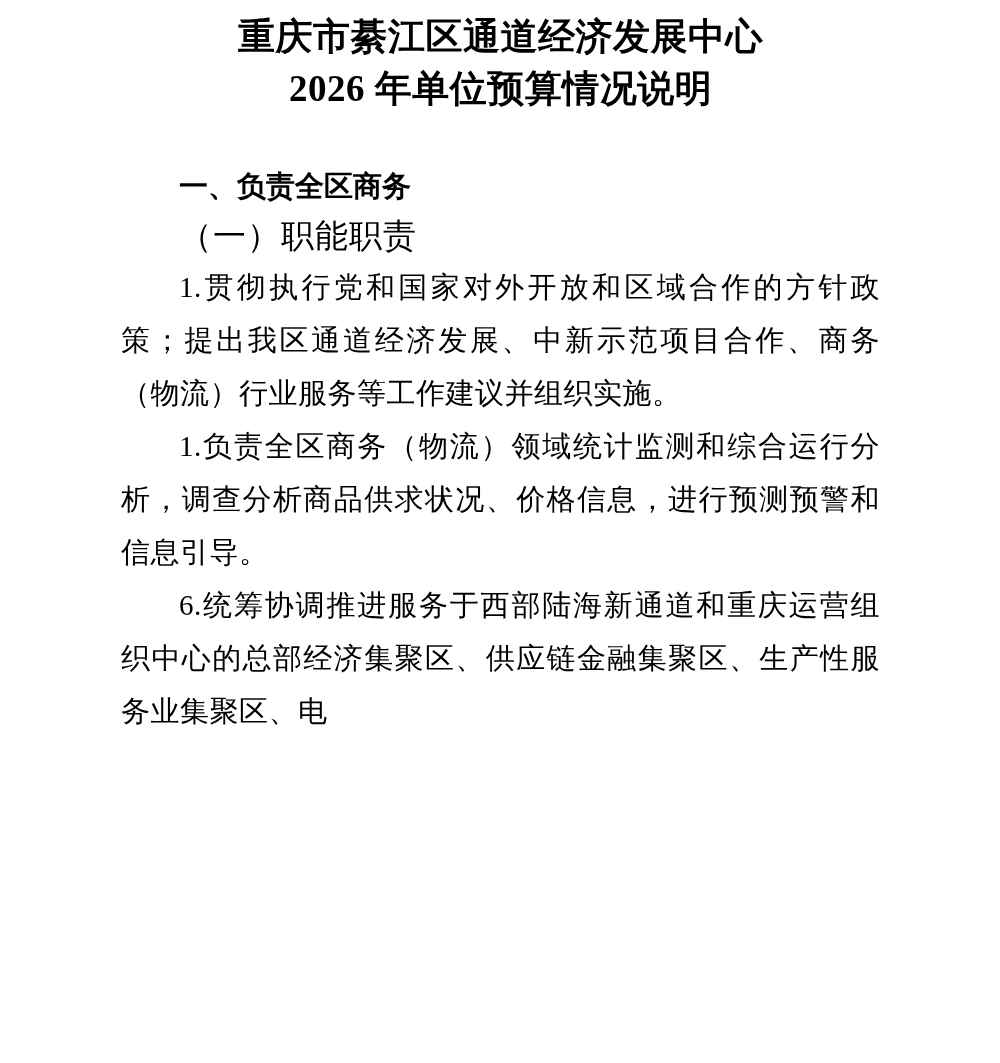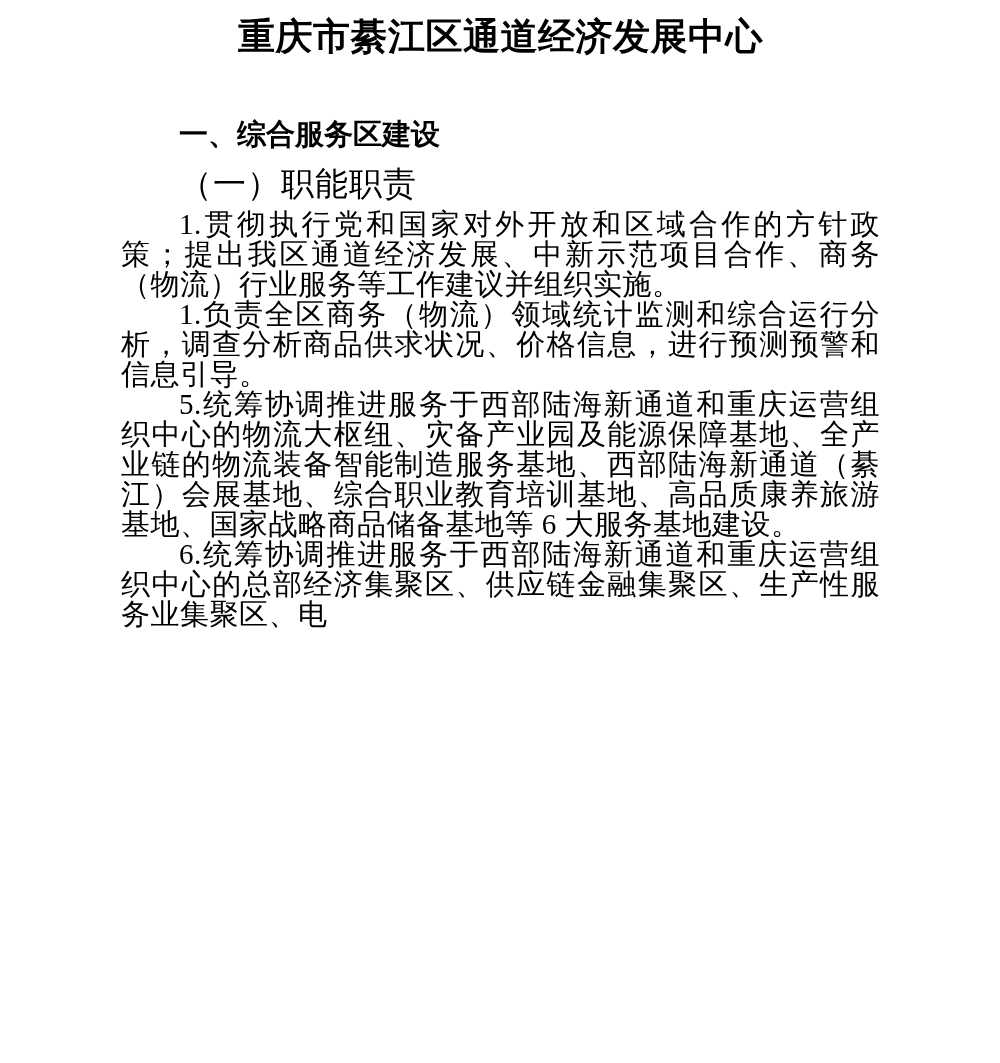--- a/index.html
+++ b/index.html
@@ -42,41 +42,41 @@
   .subsection-heading {
     font-size: 33px;
     font-weight: normal;
     line-height: 50px;
     text-indent: 58px;
     letter-spacing: 1px;
   }
   p.body-para {
     margin: 0;
     font-size: 29px;
-    line-height: 30px;
+    line-height: 53px;
     text-indent: 58px;
     text-align: justify;
     letter-spacing: 0.5px;
   }
 </style>
 </head>
 <body>
 
 <div class="page">
 
   <div class="doc-title">重庆市綦江区通道经济发展中心</div>
 
+  <div class="doc-title">2026 年单位预算情况说明</div>
 
-  <div class="section-heading">一、综合服务区建设</div>
+  <div class="section-heading">一、负责全区商务</div>
 
   <div class="subsection-heading">（一）职能职责</div>
 
   <p class="body-para">1.贯彻执行党和国家对外开放和区域合作的方针政策；提出我区通道经济发展、中新示范项目合作、商务（物流）行业服务等工作建议并组织实施。</p>
 
 
 
   <p class="body-para">1.负责全区商务（物流）领域统计监测和综合运行分析，调查分析商品供求状况、价格信息，进行预测预警和信息引导。</p>
 
-  <p class="body-para">5.统筹协调推进服务于西部陆海新通道和重庆运营组织中心的物流大枢纽、灾备产业园及能源保障基地、全产业链的物流装备智能制造服务基地、西部陆海新通道（綦江）会展基地、综合职业教育培训基地、高品质康养旅游基地、国家战略商品储备基地等 6 大服务基地建设。</p>
 
   <p class="body-para">6.统筹协调推进服务于西部陆海新通道和重庆运营组织中心的总部经济集聚区、供应链金融集聚区、生产性服务业集聚区、电</p>
 
 </div>
 
 </body></html>

